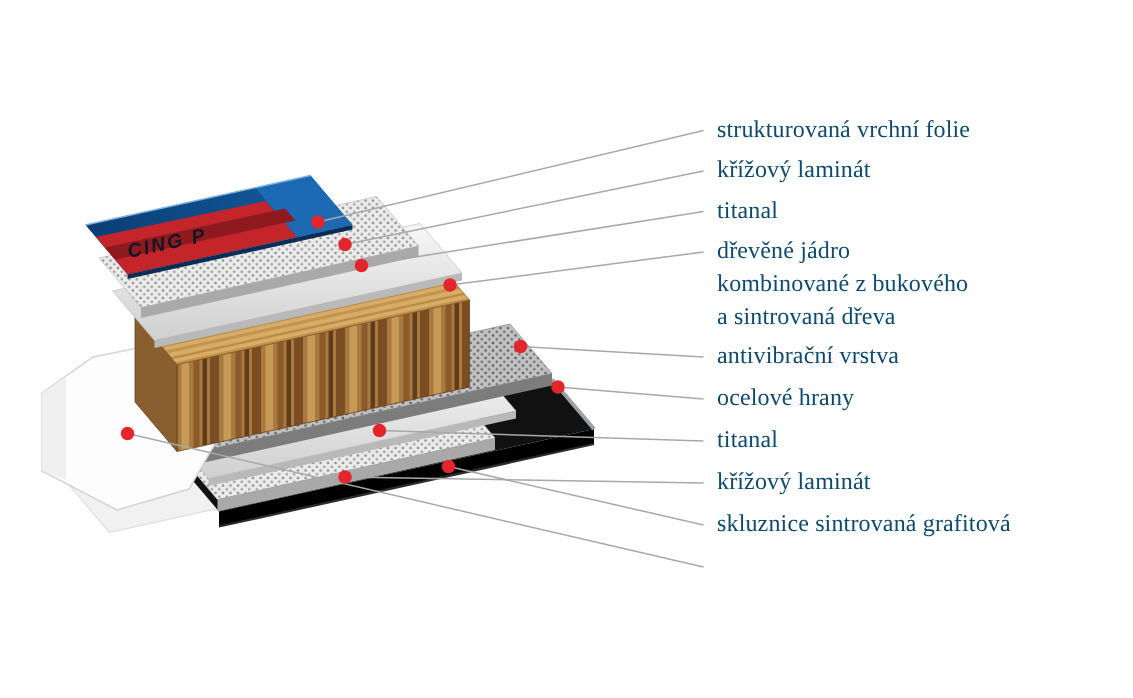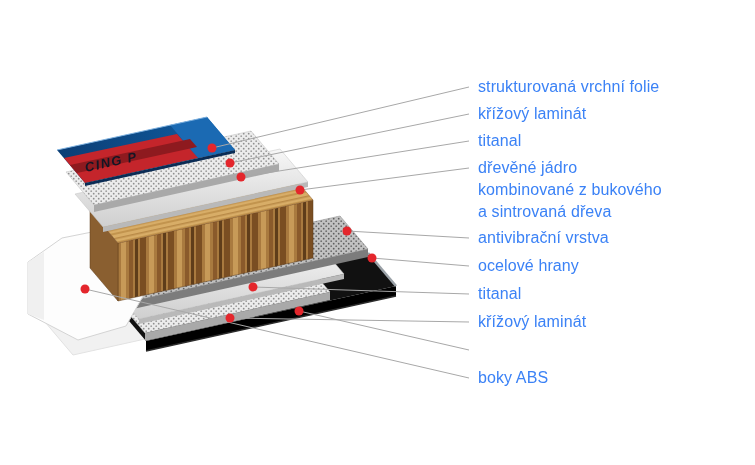--- a/index.html
+++ b/index.html
@@ -11,23 +11,24 @@
     height: 465px;
     background: #ffffff;
     overflow: hidden;
   }
   .stage svg { position: absolute; left: 0; top: 0; }
   .label {
     position: absolute;
     left: 478px;
     font-size: 16px;
     line-height: 22px;
-    color: #3b82f6;
+    color: #0c4a6e;
     letter-spacing: 0.1px;
     white-space: pre-line;
+    font-family: Liberation Serif, serif;
   }
 </style>
 </head>
 <body>
 
 <div class="stage">
 
   <svg width="755" height="465" viewBox="0 0 755 465">
     <defs>
       <pattern id="dotsLight" width="5" height="5" patternUnits="userSpaceOnUse">
@@ -150,15 +151,15 @@
   <div class="label" style="top:76px">strukturovaná vrchní folie</div>
   <div class="label" style="top:103px">křížový laminát</div>
   <div class="label" style="top:130px">titanal</div>
   <div class="label" style="top:157px">dřevěné jádro
 kombinované z bukového
 a sintrovaná dřeva</div>
   <div class="label" style="top:227px">antivibrační vrstva</div>
   <div class="label" style="top:255px">ocelové hrany</div>
   <div class="label" style="top:283px">titanal</div>
   <div class="label" style="top:311px">křížový laminát</div>
-  <div class="label" style="top:367px">boky ABS</div>
+  <div class="label" style="top:339px">skluznice sintrovaná grafitová</div>
 
 </div>
 
 </body></html>

